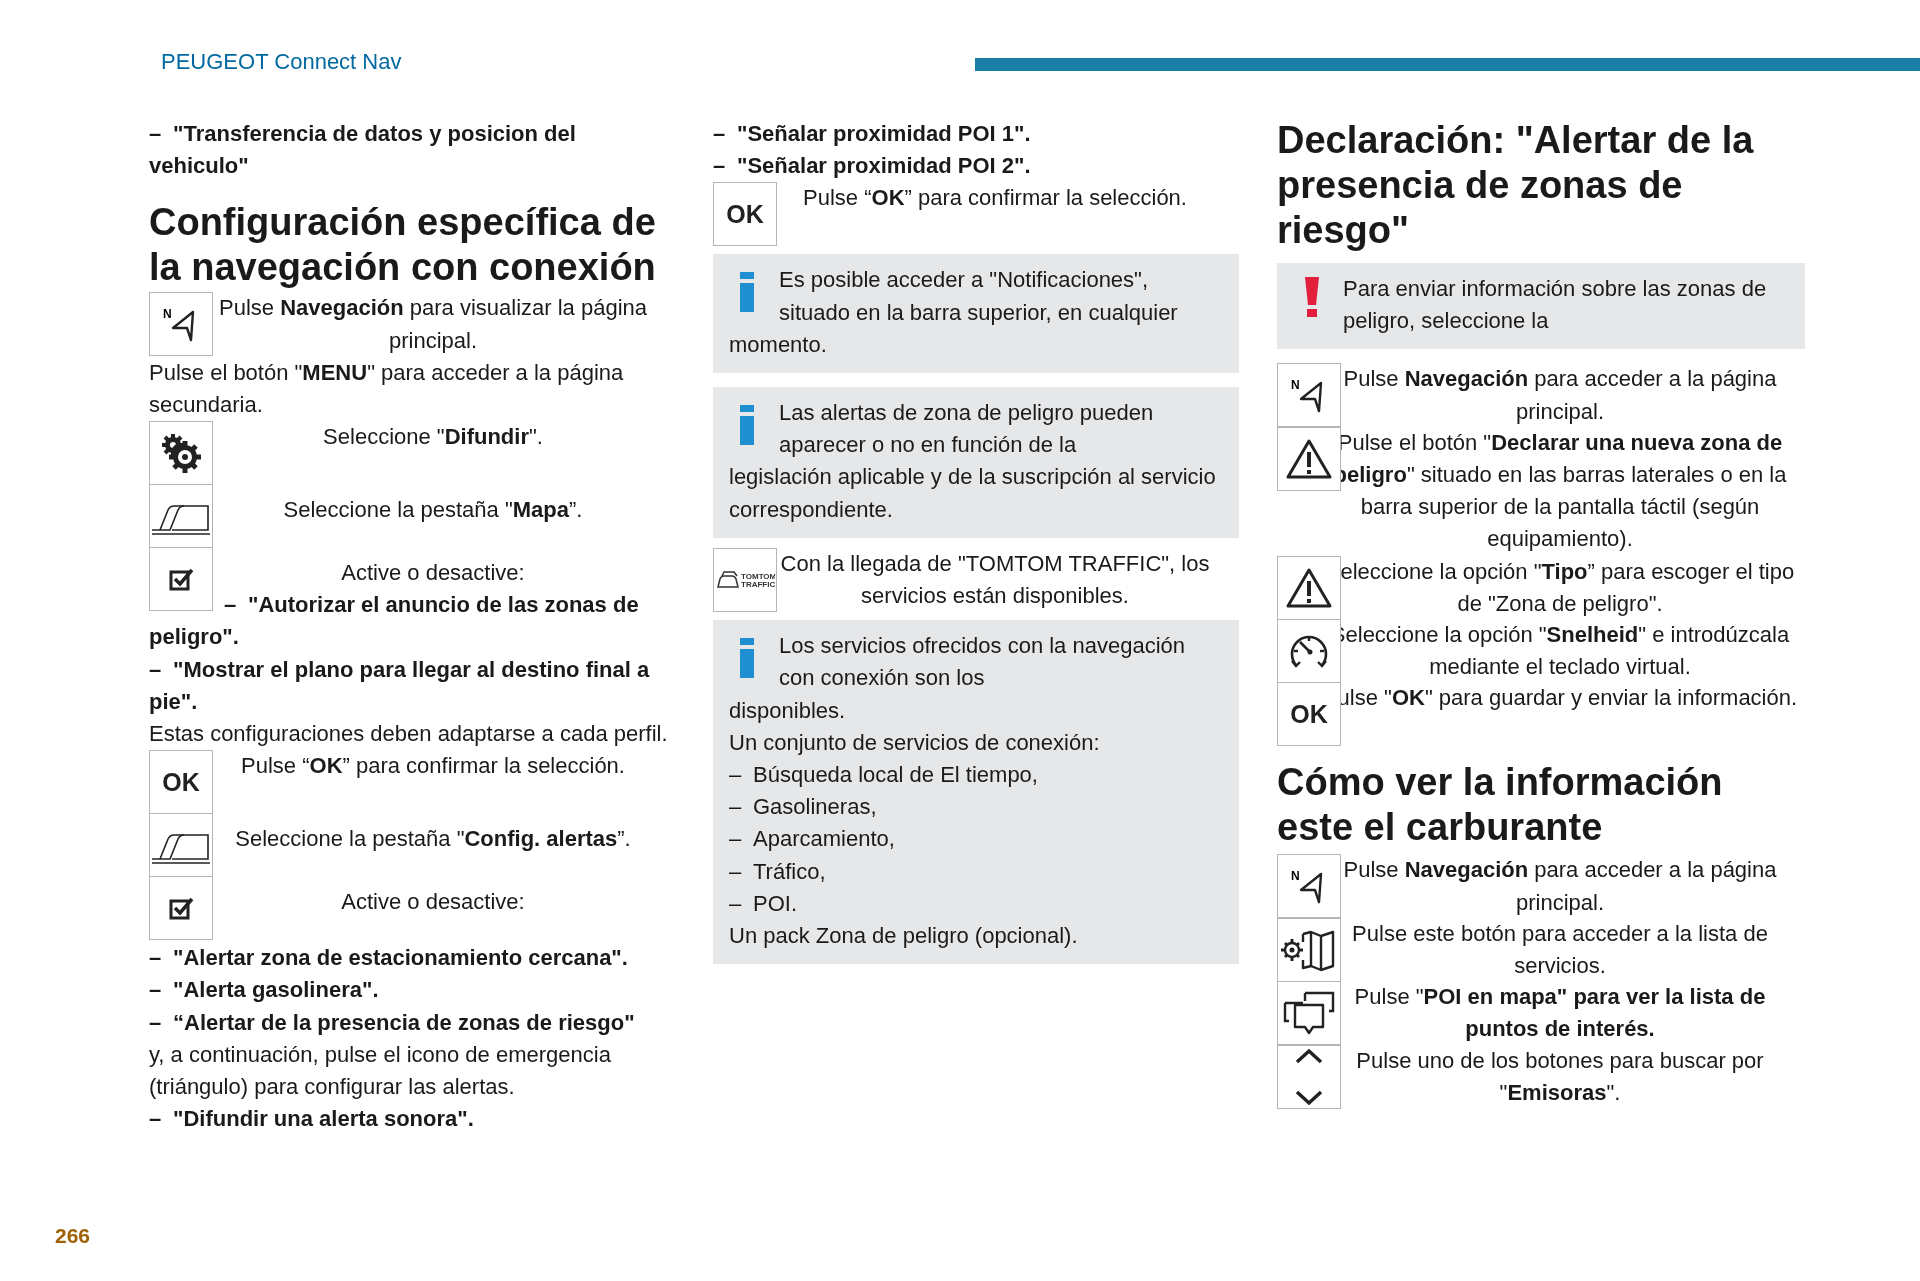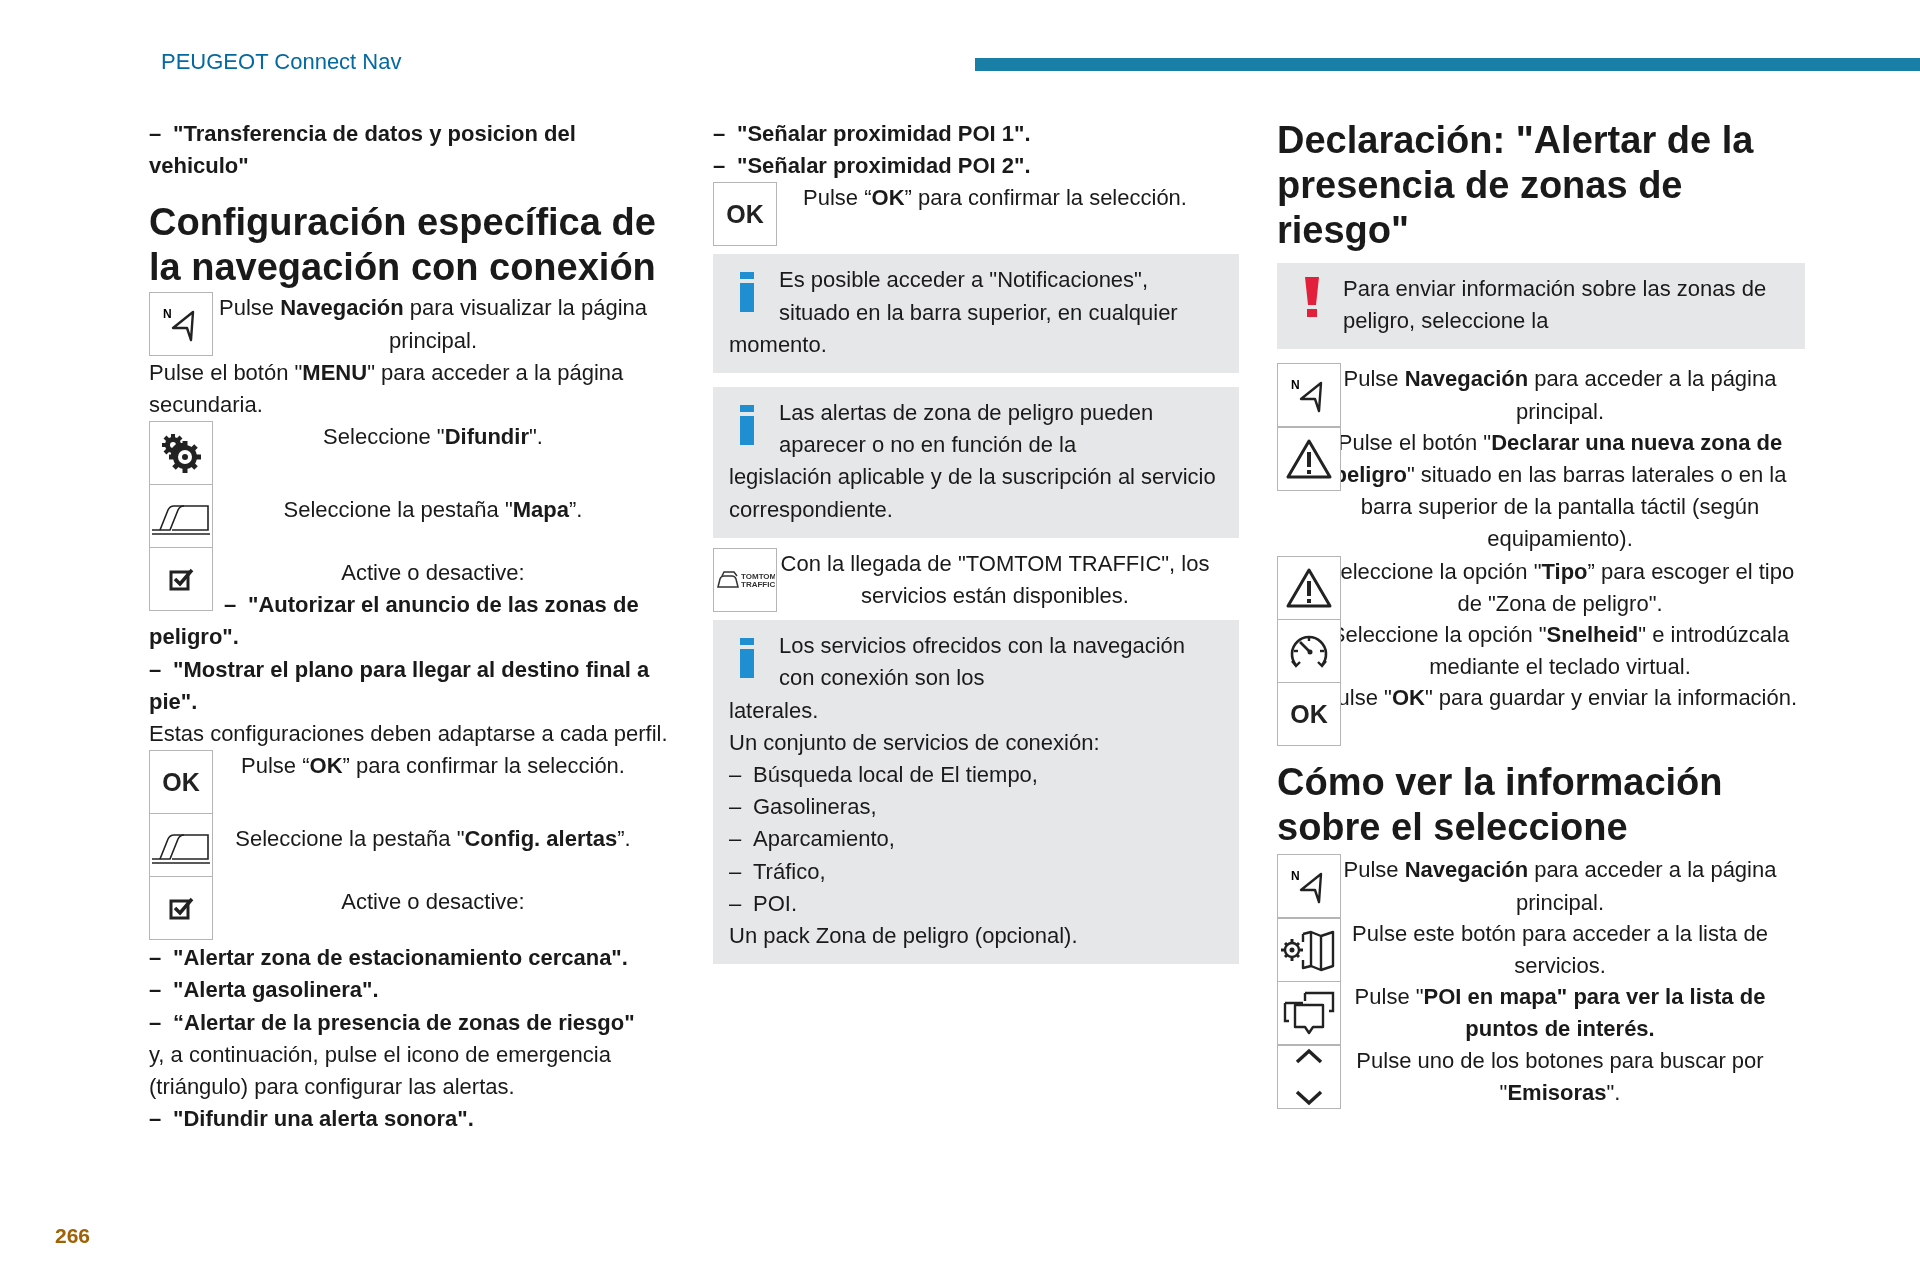--- a/index.html
+++ b/index.html
@@ -182,21 +182,21 @@
     </div>
     <div class="txt">Con la llegada de "TOMTOM TRAFFIC", los servicios están disponibles.</div>
   </div>
 
   <div class="note">
     <span class="mark"><svg width="14" height="40">
           <rect x="0" y="0" width="14" height="7" fill="#1f8fd1"></rect>
           <rect x="0" y="11" width="14" height="29" fill="#1f8fd1"></rect>
         </svg></span>
     <p class="ind">Los servicios ofrecidos con la navegación con conexión son los</p>
-    <p>laterales.</p>
+    <p>disponibles.</p>
     <p>Un conjunto de servicios de conexión:</p>
     <p><span class="dash">–</span><span>Búsqueda local de El tiempo,</span></p>
     <p><span class="dash">–</span><span>Gasolineras,</span></p>
     <p><span class="dash">–</span><span>Aparcamiento,</span></p>
     <p><span class="dash">–</span><span>Tráfico,</span></p>
     <p><span class="dash">–</span><span>POI.</span></p>
     <p>Un pack Zona de peligro (opcional).</p>
   </div>
 </div>
 
@@ -258,21 +258,21 @@
     <div class="txt"><span>Seleccione la opción "</span><span class="b">Snelheid</span><span>" e introdúzcala mediante el teclado virtual.</span></div>
   </div>
 
   <div class="row stack">
     <div class="ico">
         <span class="ok">OK</span>
       </div>
     <div class="txt"><span>Pulse "</span><span class="b">OK</span><span>" para guardar y enviar la información.</span></div>
   </div>
 
-  <h2 class="second">Cómo ver la información sobre el seleccione</h2>
+  <h2 class="second">Cómo ver la información este el carburante</h2>
 
   <div class="row">
     <div class="ico">
       <svg width="44" height="44" viewBox="0 0 44 44">
           <text x="4" y="16" font-size="12" font-weight="bold" font-family="Liberation Sans, sans-serif">N</text>
           <path d="M34 10 L14 26 L28 26 L32 38 Z" fill="none" stroke="#222" stroke-width="2.4" stroke-linejoin="round"></path>
         </svg>
     </div>
     <div class="txt"><span>Pulse </span><span class="b">Navegación</span><span> para acceder a la página principal.</span></div>
   </div>

